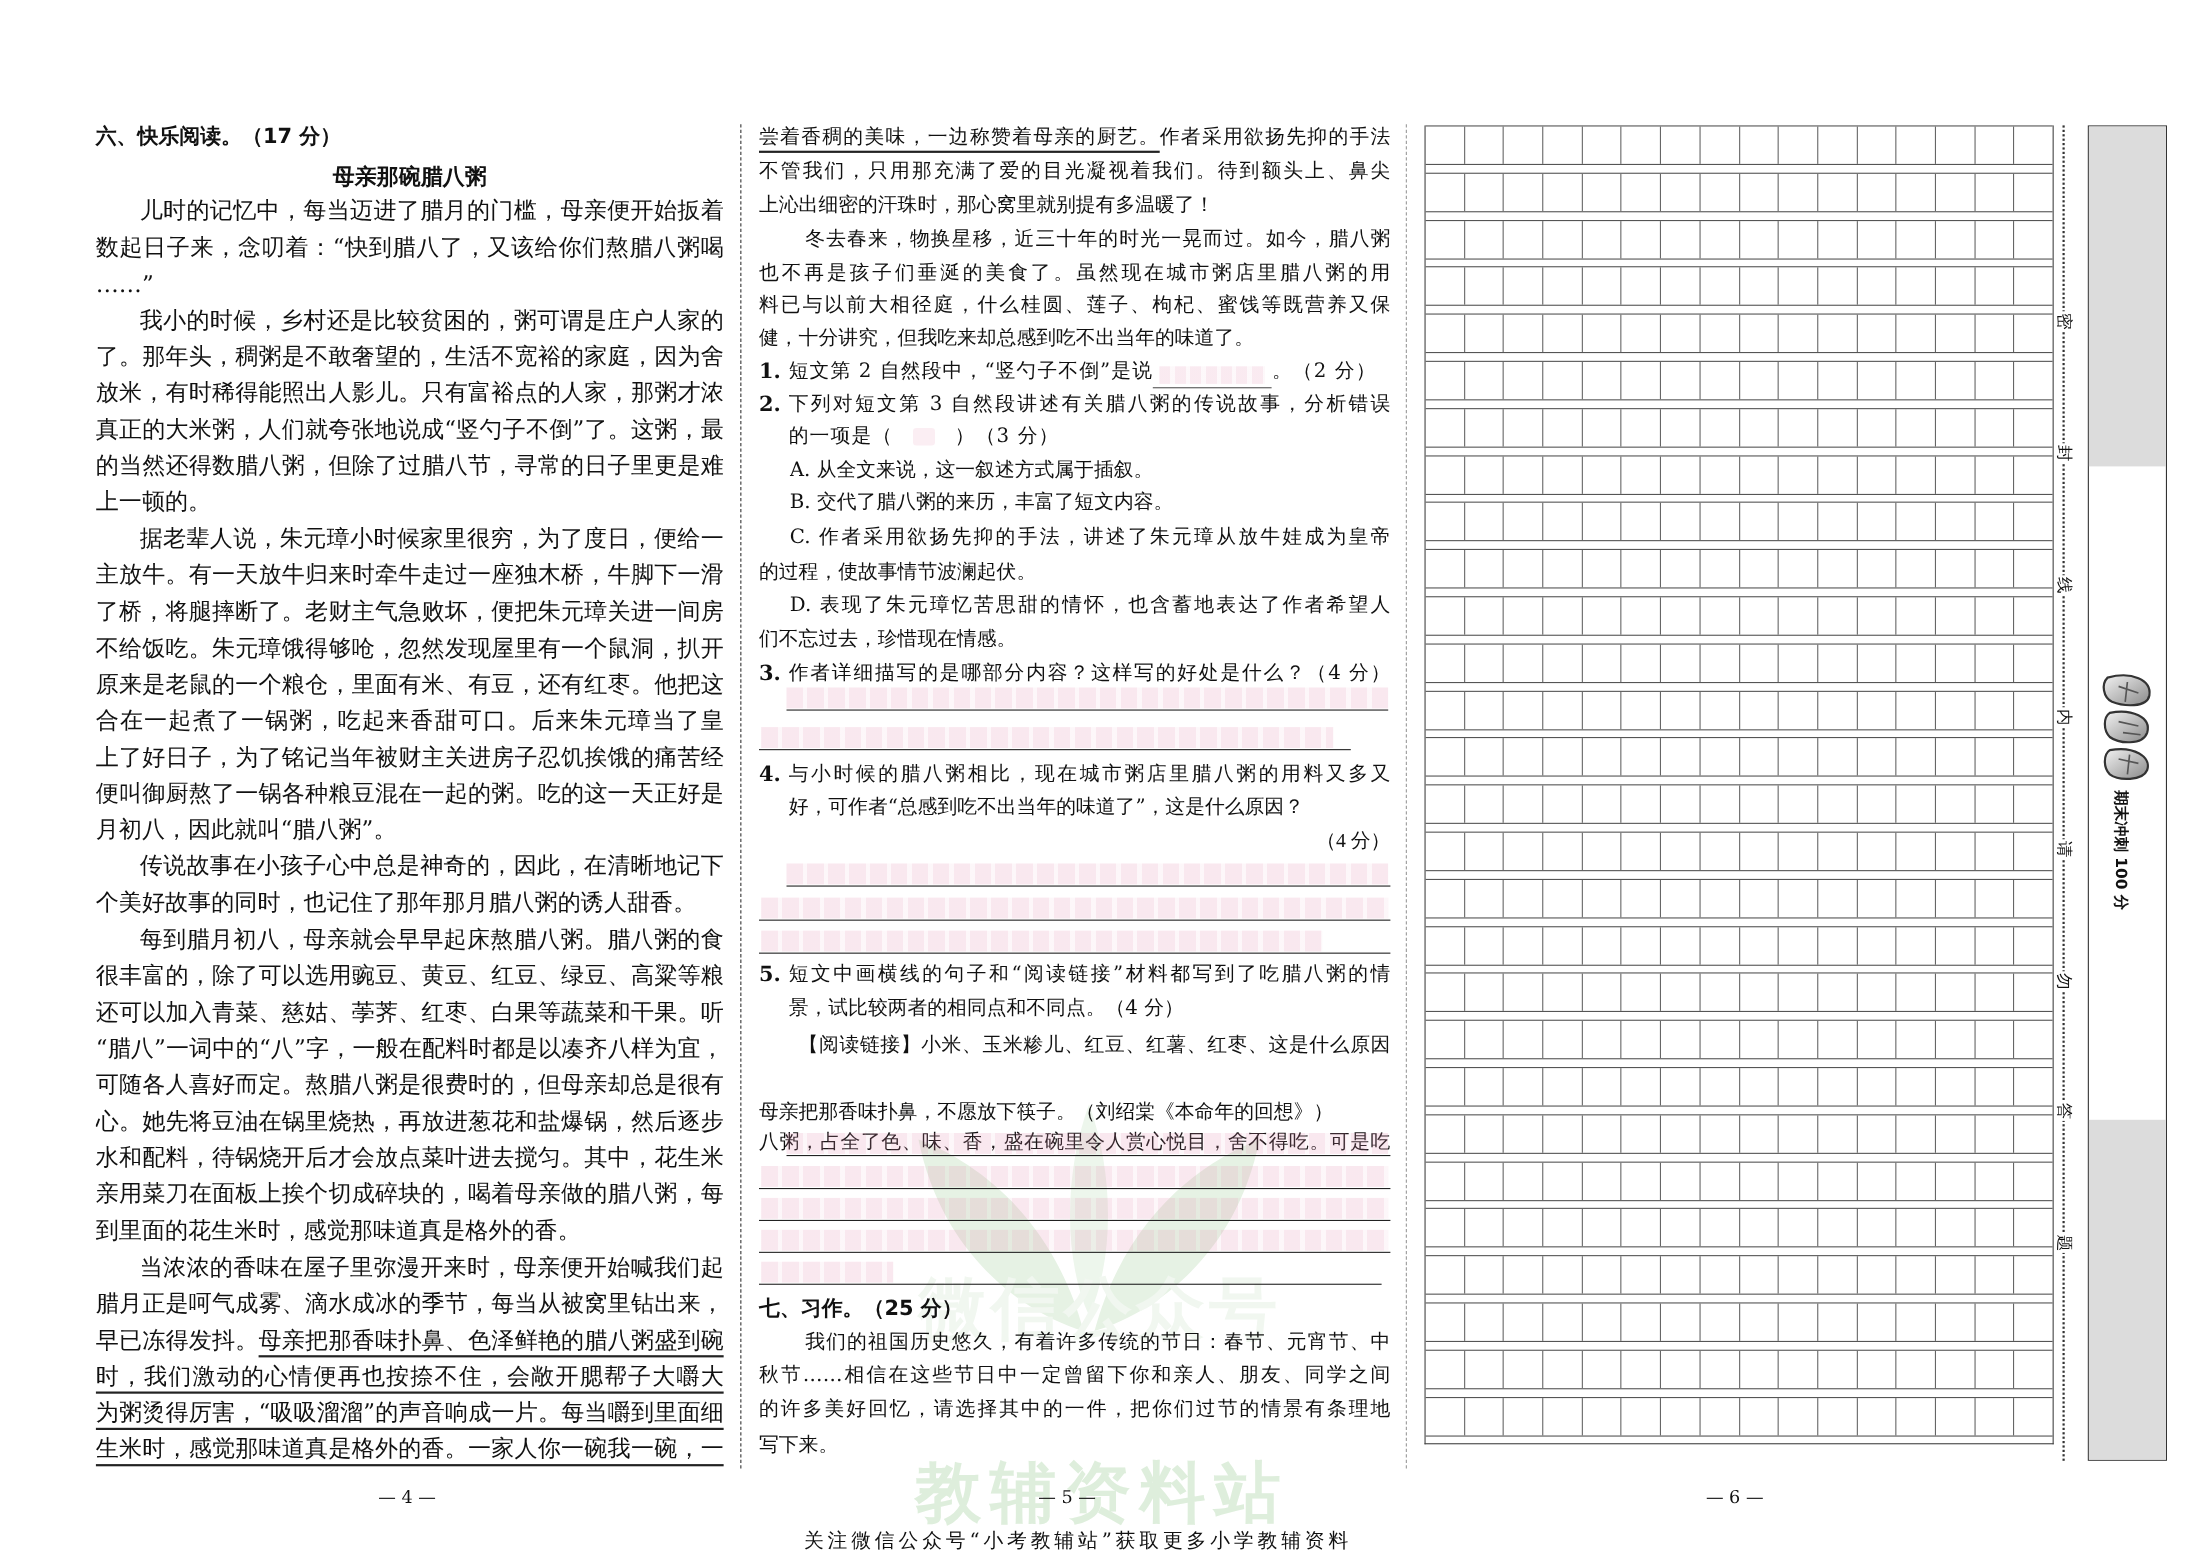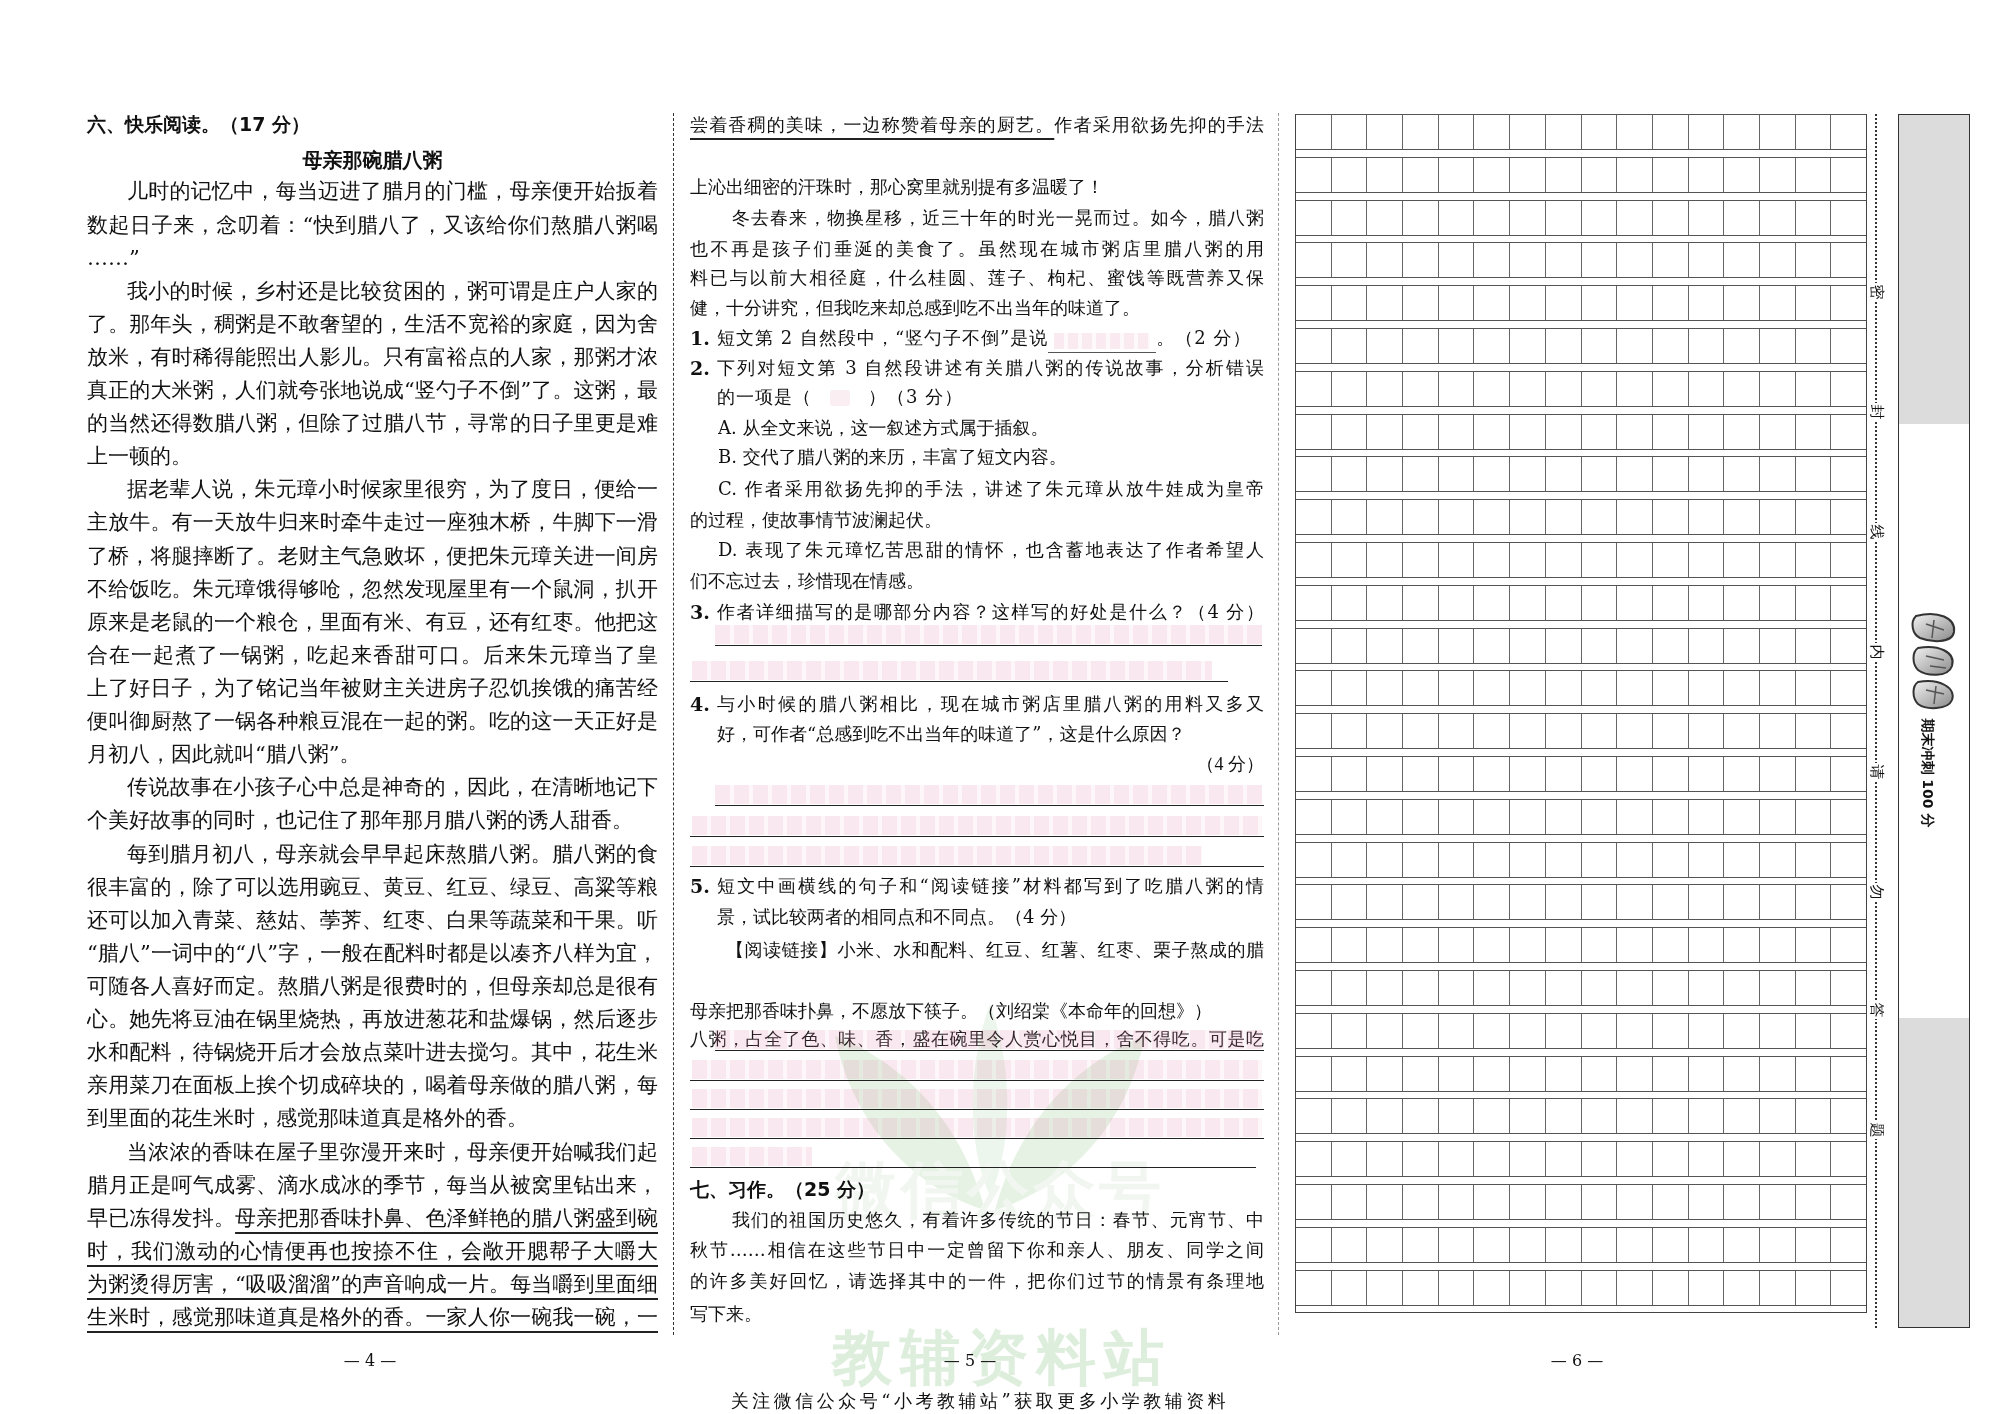--- a/index.html
+++ b/index.html
@@ -136,20 +136,21 @@
     <path d="M168 214 C 120 200, 40 150, 18 40 C 70 60, 140 110, 168 214 Z" fill="#e6f2e4"></path>
     <path d="M178 214 C 226 200, 306 150, 328 40 C 276 60, 206 110, 178 214 Z" fill="#e6f2e4"></path>
     <path d="M173 200 C 150 150, 150 70, 173 8 C 196 70, 196 150, 173 200 Z" fill="#edf6ec"></path>
   </svg>
   <div class="wm-faint">微信公众号</div>
   <div class="wm-big">教辅资料站</div>
 
   <div class="ml" style="top:110px;">
     <span class="ul">尝着香稠的美味，一边称赞着母亲的厨艺。</span><span>作者采用欲扬先抑的手法</span>
   </div>
+  <div class="ml" style="top:141px;">不管我们，只用那充满了爱的目光凝视着我们。待到额头上、鼻尖</div>
   <div class="ml left" style="top:172px;">上沁出细密的汗珠时，那心窝里就别提有多温暖了！</div>
   <div class="ml ind" style="top:203px;">冬去春来，物换星移，近三十年的时光一晃而过。如今，腊八粥</div>
   <div class="ml" style="top:234px;">也不再是孩子们垂涎的美食了。虽然现在城市粥店里腊八粥的用</div>
   <div class="ml" style="top:263px;">料已与以前大相径庭，什么桂圆、莲子、枸杞、蜜饯等既营养又保</div>
   <div class="ml left" style="top:293px;">健，十分讲究，但我吃来却总感到吃不出当年的味道了。</div>
 
   <div class="qnum" style="top:323px;">1.</div>
   <div class="ml hang free" style="top:323px;">
     <span>短文第 2 自然段中，“竖勺子不倒”是说</span><span class="blank" style="width:108px;"><span class="fade"></span></span><span>。（2 分）</span>
   </div>
@@ -180,21 +181,21 @@
   <div class="pink" style="left:715px; top:785px; width:547px;"></div>
   <div class="aline" style="left:715px; top:805px; width:549px;"></div>
   <div class="pink" style="left:692px; top:816px; width:570px;"></div>
   <div class="aline" style="left:690px; top:836px; width:574px;"></div>
   <div class="pink" style="left:692px; top:846px; width:510px;"></div>
   <div class="aline" style="left:690px; top:866px; width:574px;"></div>
 
   <div class="qnum" style="top:871px;">5.</div>
   <div class="ml hang" style="top:871px;">短文中画横线的句子和“阅读链接”材料都写到了吃腊八粥的情</div>
   <div class="ml hang left" style="top:902px;">景，试比较两者的相同点和不同点。（4 分）</div>
-  <div class="ml" style="top:935px; padding-left:36px;">【阅读链接】小米、水和配料、红豆、红薯、红枣、栗子熬成的腊</div>
+  <div class="ml" style="top:935px; padding-left:36px;">【阅读链接】小米、玉米糁儿、红豆、红薯、红枣、这是什么原因</div>
   <div class="ml" style="top:1024px;">八粥，占全了色、味、香，盛在碗里令人赏心悦目，舍不得吃。可是吃</div>
   <div class="ml left" style="top:996px;">母亲把那香味扑鼻，不愿放下筷子。（刘绍棠《本命年的回想》）</div>
   <div class="pink" style="left:715px; top:1030px; width:547px;"></div>
   <div class="aline" style="left:715px; top:1050px; width:549px;"></div>
   <div class="pink" style="left:692px; top:1060px; width:570px;"></div>
   <div class="aline" style="left:690px; top:1080px; width:574px;"></div>
   <div class="pink" style="left:692px; top:1089px; width:570px;"></div>
   <div class="aline" style="left:690px; top:1109px; width:574px;"></div>
   <div class="pink" style="left:692px; top:1118px; width:570px;"></div>
   <div class="aline" style="left:690px; top:1138px; width:574px;"></div>

